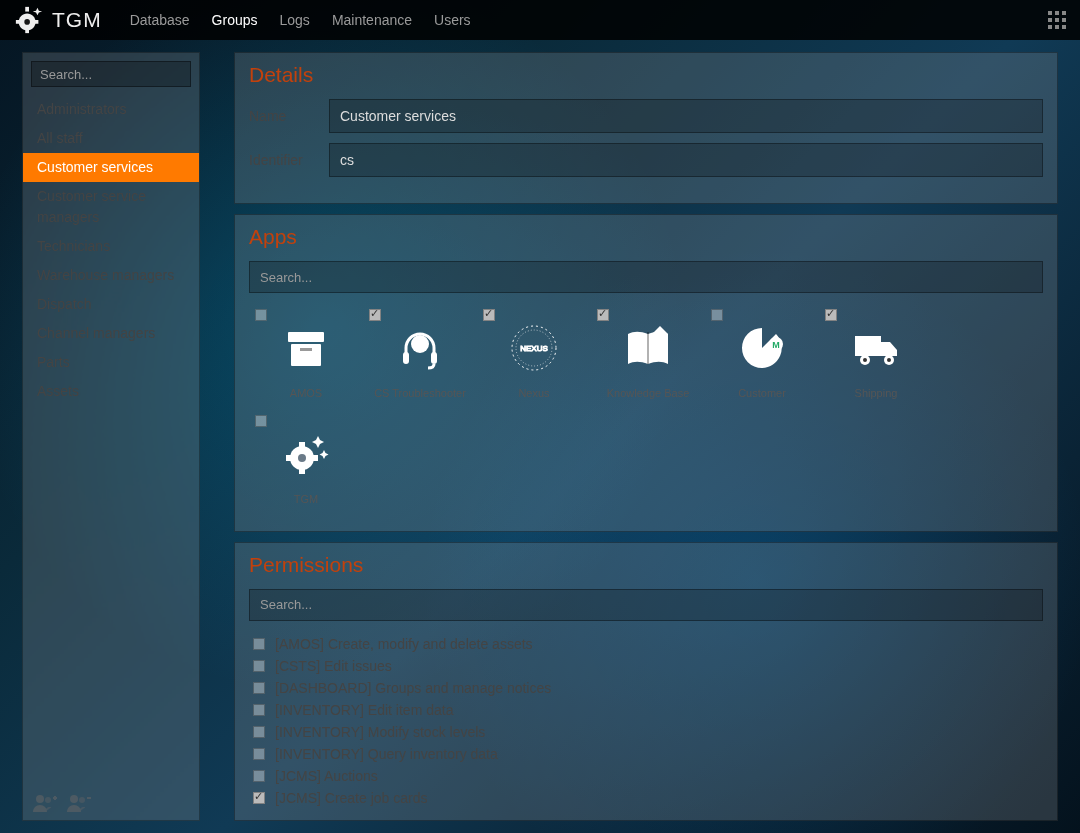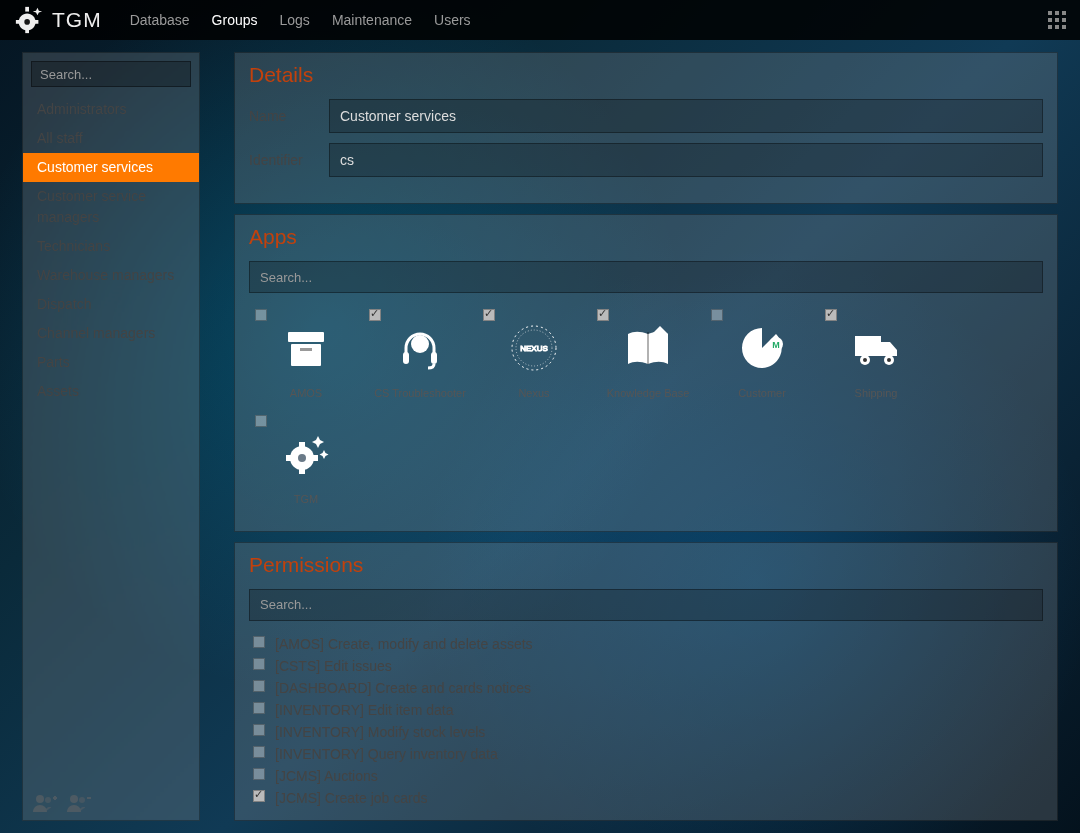--- a/index.html
+++ b/index.html
@@ -110,21 +110,21 @@
     content:"✓";position:absolute;top:-3px;left:0;
     font-size:11px;color:#333;
   }
   .app-icon{width:50px;height:50px;display:flex;align-items:center;justify-content:center;margin-bottom:14px}
   .app-icon svg{display:block}
   .app-label{font-size:11px;color:#555;text-align:center;max-width:100px;line-height:1.25}
 
   
   .perm-list{list-style:none}
   .perm-list li{
-    display:flex;align-items:flex-start;gap:10px;
+    display:flex;align-items:center;gap:10px;
     padding:3px 4px;color:#444;font-size:14px;
   }
   .perm-list input[type=checkbox]{
     width:12px;height:12px;appearance:none;
     background:rgba(255,255,255,.35);
     border:1px solid rgba(0,0,0,.3);cursor:pointer;position:relative;
   }
   .perm-list input[type=checkbox]:checked{background:#bbb}
   .perm-list input[type=checkbox]:checked::after{
     content:"✓";position:absolute;top:-3px;left:0;
@@ -339,21 +339,21 @@
           <li>
             <input type="checkbox" style="">
             <span>[AMOS] Create, modify and delete assets</span>
           </li>
           <li>
             <input type="checkbox" style="">
             <span>[CSTS] Edit issues</span>
           </li>
           <li>
             <input type="checkbox" style="">
-            <span>[DASHBOARD] Create and cards notices</span>
+            <span>[DASHBOARD] Groups and manage notices</span>
           </li>
           <li>
             <input type="checkbox" style="">
             <span>[INVENTORY] Edit item data</span>
           </li>
           <li>
             <input type="checkbox" style="">
             <span>[INVENTORY] Modify stock levels</span>
           </li>
           <li>

